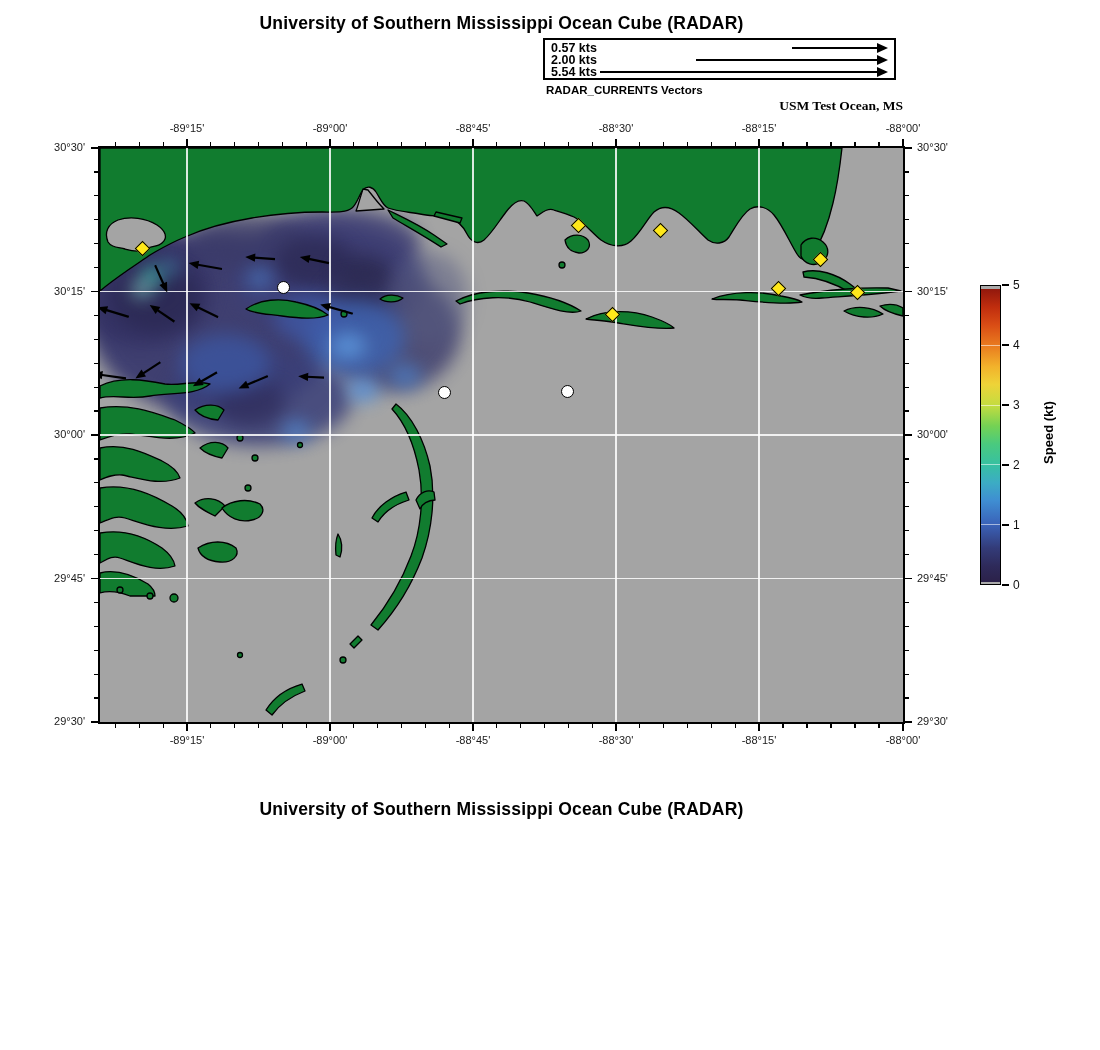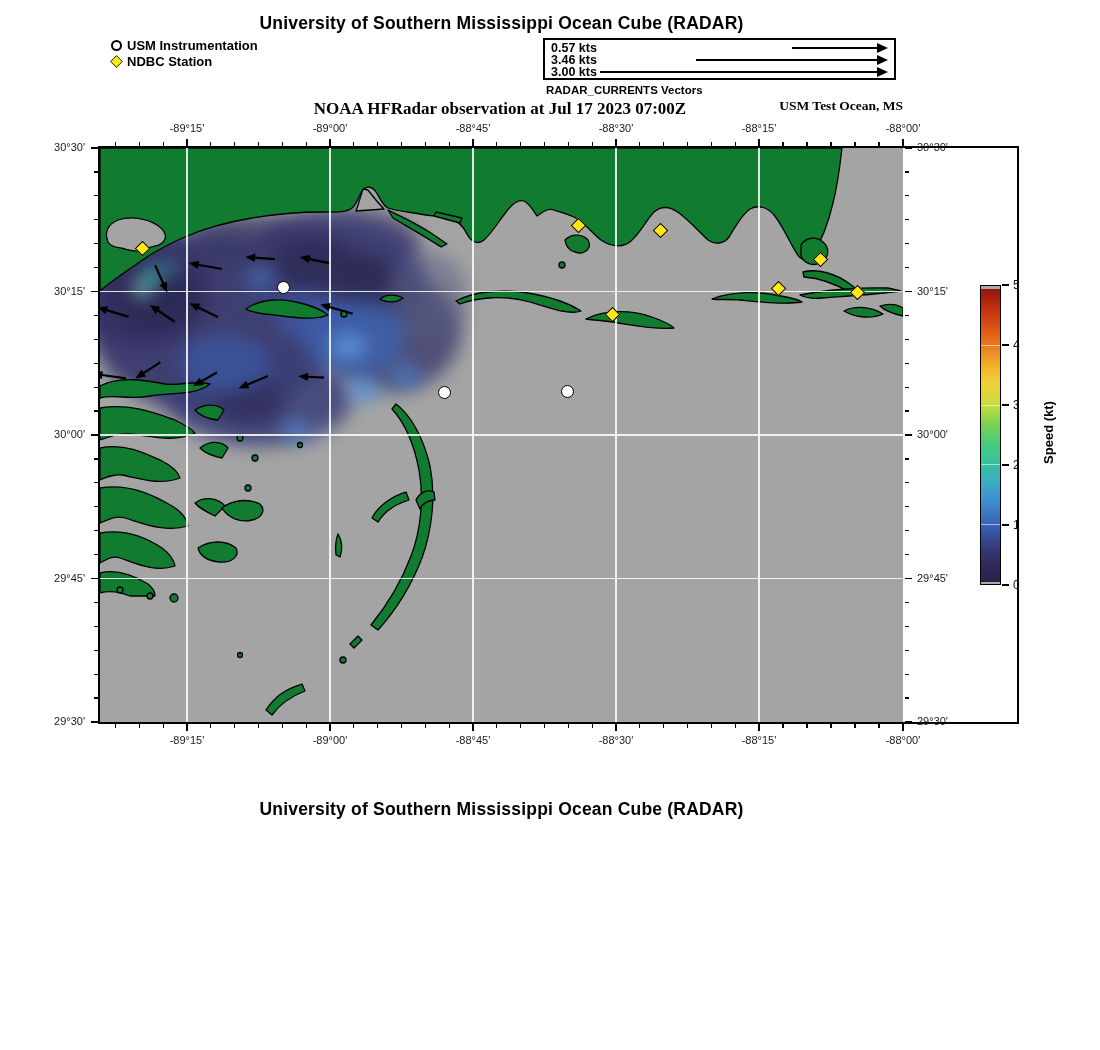--- a/index.html
+++ b/index.html
@@ -38,47 +38,36 @@
   .cb-title{position:absolute;font-weight:bold;font-size:13px;transform:rotate(-90deg);
             transform-origin:center;white-space:nowrap;text-align:center;}
 </style>
 </head>
 <body>
 
 <div class="page">
 
   <div class="abs title" style="left:100px;top:13px;width:803px;">University of Southern Mississippi Ocean Cube (RADAR)</div>
 
-  <div class="abs" style="left:111px;top:37px;">
-    <div class="legend-row">
-      <span class="legend-marker legend-circle"></span>
-      <span>USM Instrumentation</span>
-    </div>
-    <div class="legend-row">
-      <span class="legend-marker legend-diamond"></span>
-      <span>NDBC Station</span>
-    </div>
-  </div>
 
   <div class="abs scalebox" style="left:543px;top:38px;width:353px;height:42px;">
     <div class="scale-row" style="top:2px;">0.57 kts</div>
-    <div class="scale-row" style="top:14px;">3.46 kts</div>
-    <div class="scale-row" style="top:26px;">3.00 kts</div>
+    <div class="scale-row" style="top:14px;">2.00 kts</div>
+    <div class="scale-row" style="top:26px;">5.54 kts</div>
     <div id="scale-arrows">
         <div class="scale-arrow-line" style="left: 247px; top: 7.2px; width: 87px;"></div>
         <div class="scale-arrow-head" style="left: 332px; top: 3px;"></div>
         <div class="scale-arrow-line" style="left: 151px; top: 19.2px; width: 183px;"></div>
         <div class="scale-arrow-head" style="left: 332px; top: 15px;"></div>
         <div class="scale-arrow-line" style="left: 55px; top: 31.2px; width: 279px;"></div>
         <div class="scale-arrow-head" style="left: 332px; top: 27px;"></div>
       </div>
   </div>
   <div class="abs caption" style="left:546px;top:84px;">RADAR_CURRENTS Vectors</div>
 
-  <div class="abs serif subtitle" style="left:180px;top:99px;width:640px;">NOAA HFRadar observation at Jul 17 2023 07:00Z</div>
   <div class="abs serif range-label" style="left:703px;top:98px;width:200px;">USM Test Ocean, MS</div>
 
   <div class="abs map-canvas" id="map-canvas" style="left:100px;top:148px;width:803px;height:574px;">
     <div id="blobs" class="abs" style="left:0;top:0;width:100%;height:100%;">
         <div class="blob" style="left: -10px; top: 83px; width: 250px; height: 184px; background: rgb(58, 58, 110); opacity: 0.95;"></div>
         <div class="blob" style="left: -30px; top: 82px; width: 140px; height: 116px; background: rgb(52, 50, 100); opacity: 0.9;"></div>
         <div class="blob" style="left: 135px; top: 74px; width: 190px; height: 116px; background: rgb(61, 64, 120); opacity: 0.9;"></div>
         <div class="blob" style="left: 224px; top: 127px; width: 136px; height: 116px; background: rgb(65, 65, 111); opacity: 0.85;"></div>
         <div class="blob" style="left: 68px; top: 202px; width: 184px; height: 96px; background: rgb(58, 63, 120); opacity: 0.85;"></div>
         <div class="blob" style="left: 160px; top: 61px; width: 160px; height: 68px; background: rgb(60, 60, 114); opacity: 0.8;"></div>
@@ -245,21 +234,21 @@
         <div class="marker-diamond" style="left: 36.5px; top: 94.5px;"></div>
         <div class="marker-diamond" style="left: 472.5px; top: 71.5px;"></div>
         <div class="marker-diamond" style="left: 554.5px; top: 76.5px;"></div>
         <div class="marker-diamond" style="left: 714.5px; top: 105.5px;"></div>
         <div class="marker-diamond" style="left: 672.5px; top: 134.5px;"></div>
         <div class="marker-diamond" style="left: 751.5px; top: 138.5px;"></div>
         <div class="marker-diamond" style="left: 506.5px; top: 160.5px;"></div>
       </div>
   </div>
 
-  <div class="abs map-frame" id="map-frame" style="left:98px;top:146px;width:921px;height:578px;">
+  <div class="abs map-frame" id="map-frame" style="left:98px;top:146px;width:807px;height:578px;">
       <div class="tick" style="left: 86.4px; top: -9px; width: 1.2px; height: 7px;"></div>
       <div class="tick" style="left: 86.4px; top: 576px; width: 1.2px; height: 7px;"></div>
       <div class="tick" style="left: 110.233px; top: -6px; width: 1.2px; height: 4px;"></div>
       <div class="tick" style="left: 110.233px; top: 576px; width: 1.2px; height: 4px;"></div>
       <div class="tick" style="left: 134.067px; top: -6px; width: 1.2px; height: 4px;"></div>
       <div class="tick" style="left: 134.067px; top: 576px; width: 1.2px; height: 4px;"></div>
       <div class="tick" style="left: 157.9px; top: -6px; width: 1.2px; height: 4px;"></div>
       <div class="tick" style="left: 157.9px; top: 576px; width: 1.2px; height: 4px;"></div>
       <div class="tick" style="left: 181.733px; top: -6px; width: 1.2px; height: 4px;"></div>
       <div class="tick" style="left: 181.733px; top: 576px; width: 1.2px; height: 4px;"></div>

